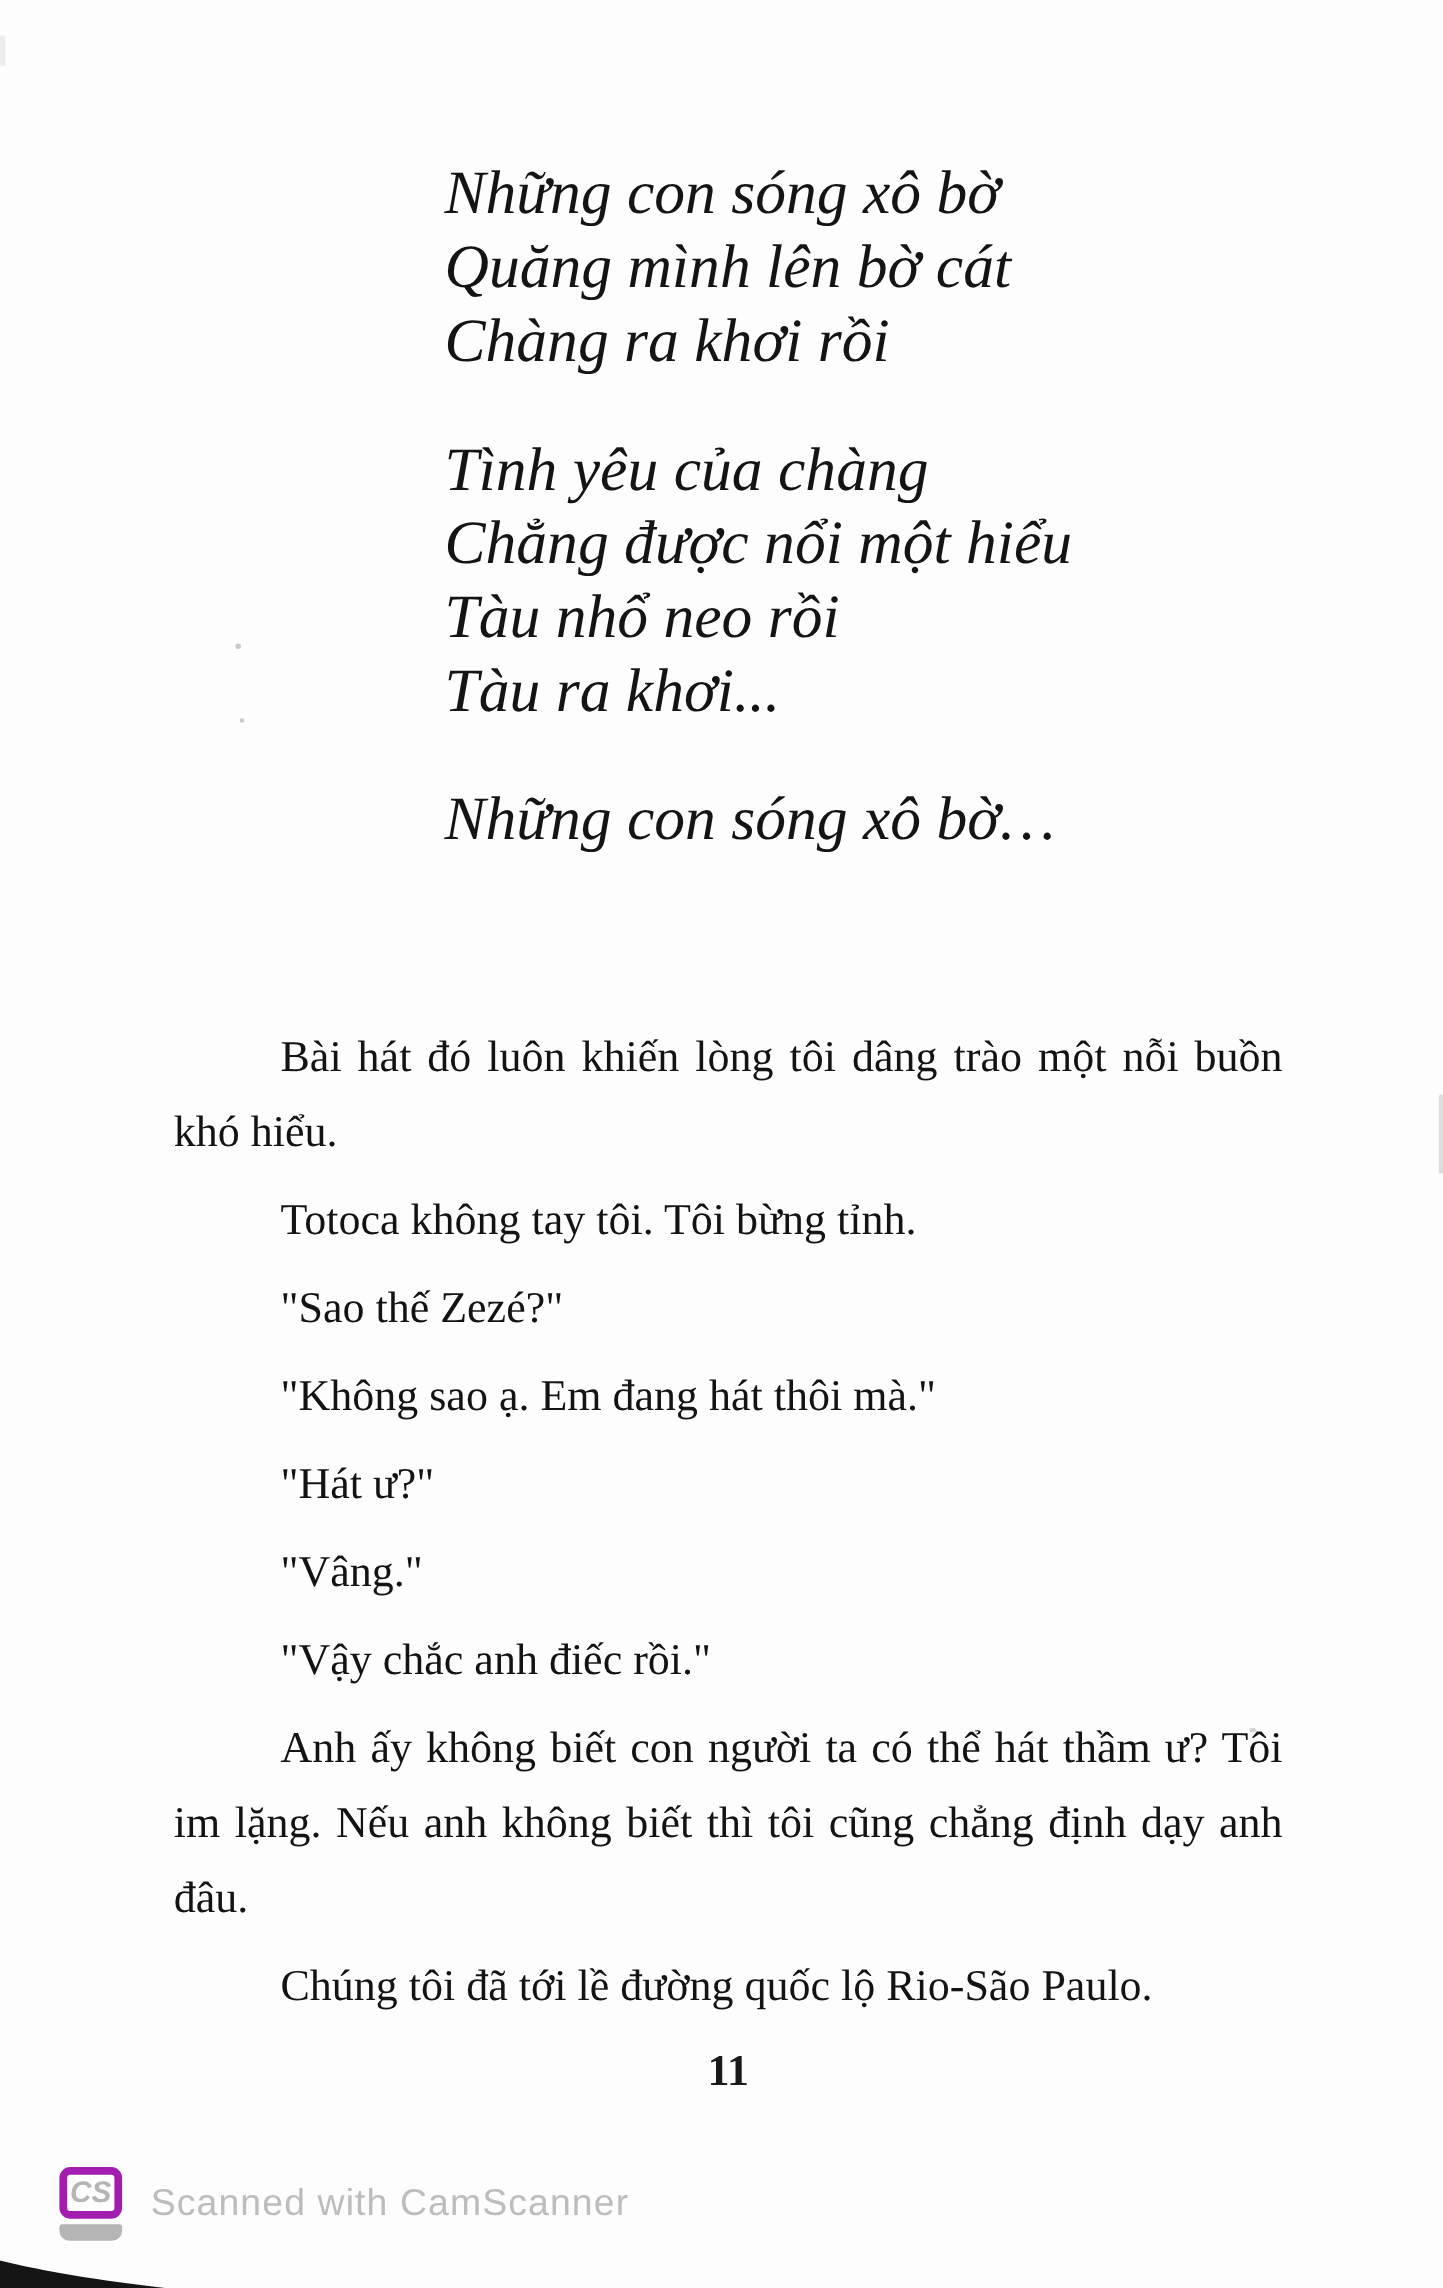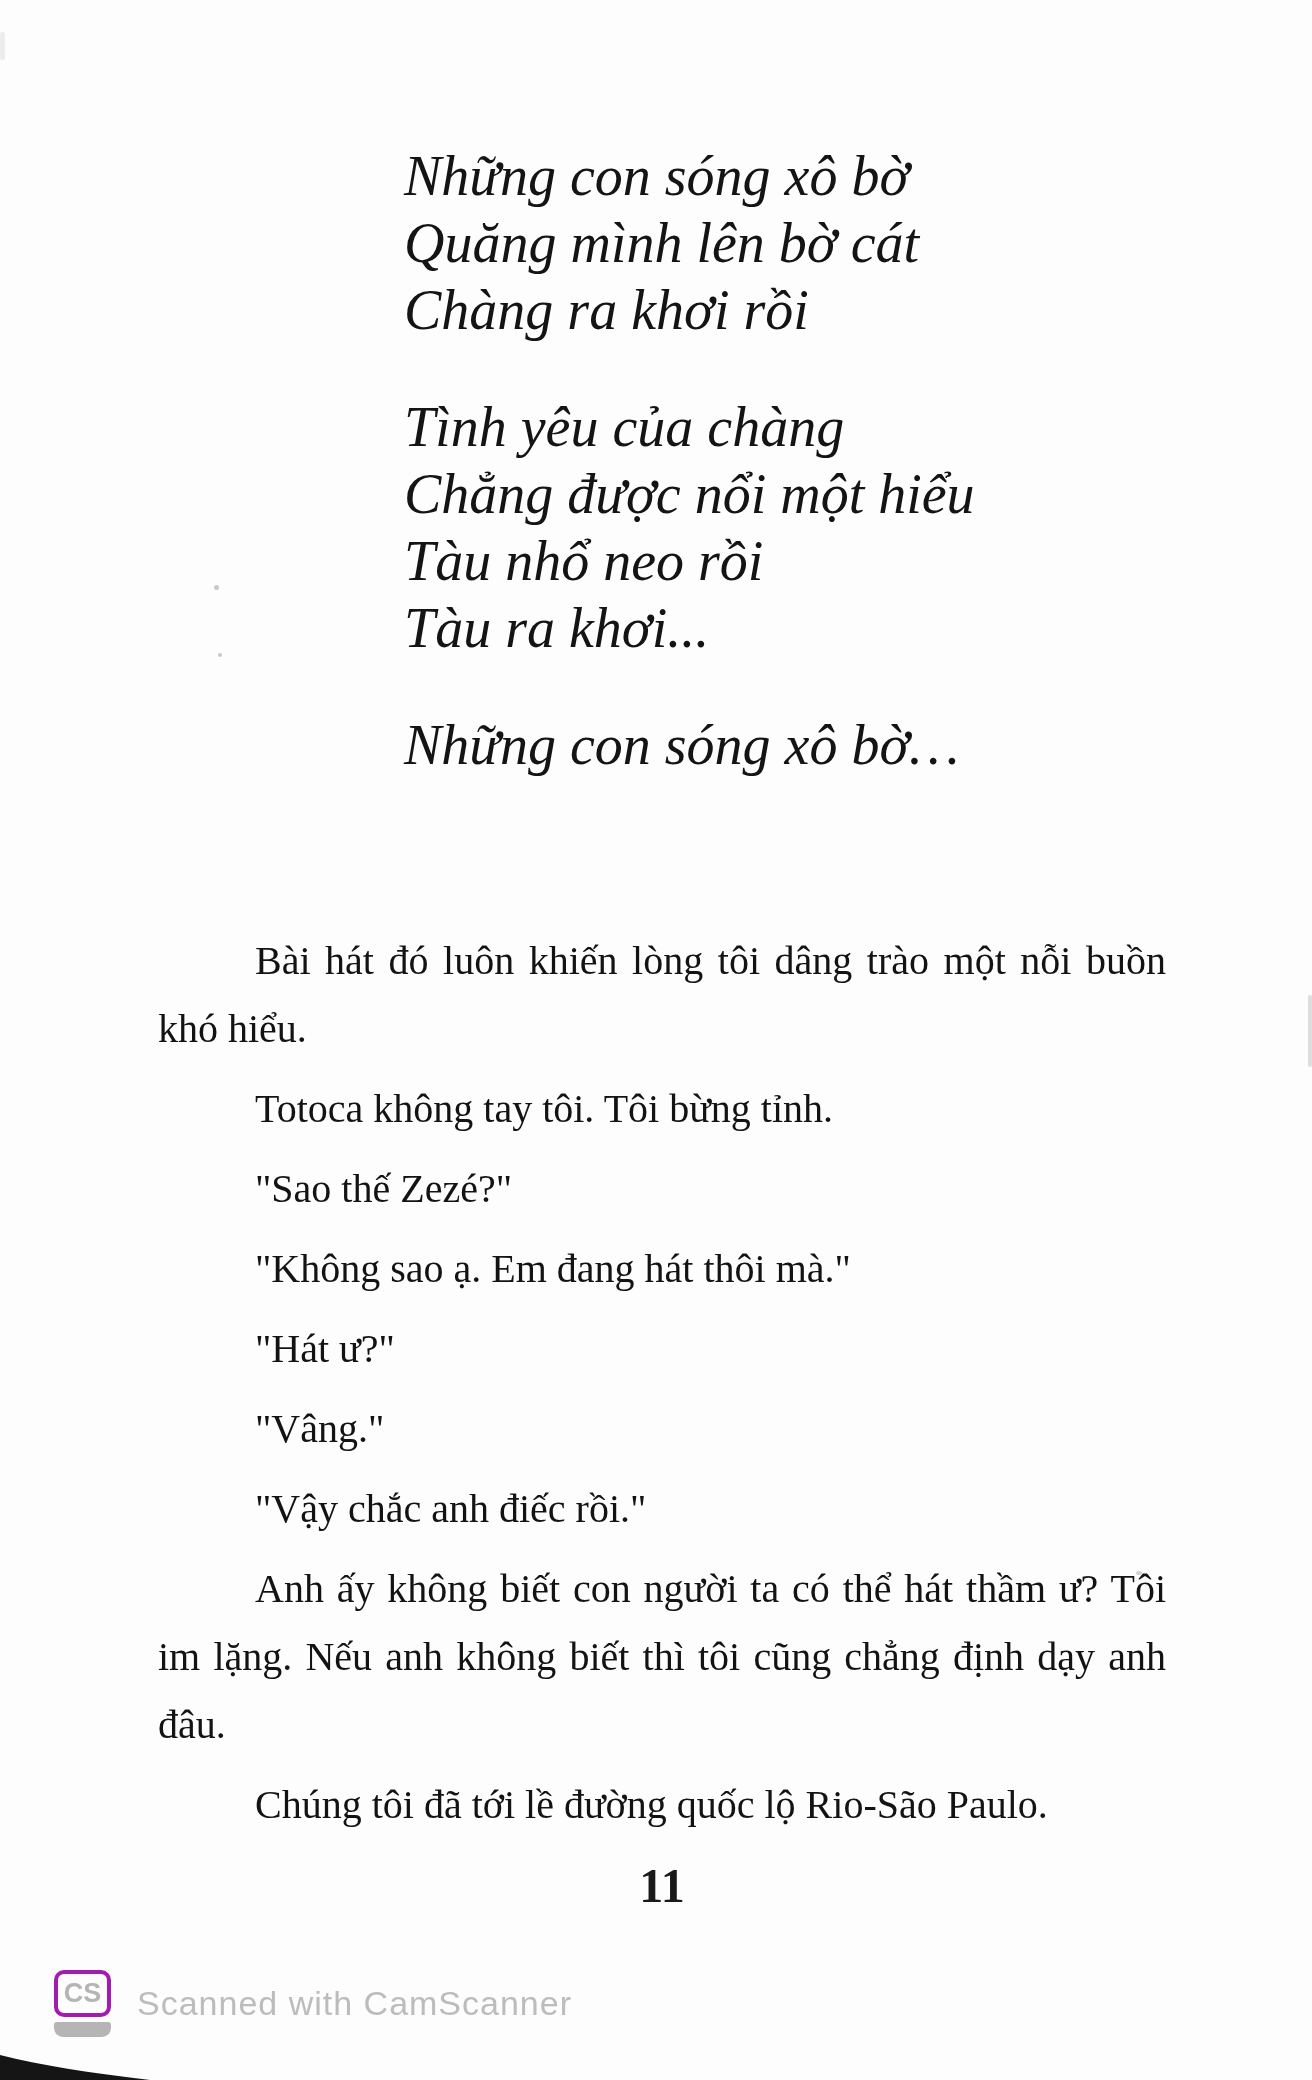--- a/index.html
+++ b/index.html
@@ -39,48 +39,49 @@
   }
   .prose p { margin: 12px; text-indent: 97px; }
 
   
   .page-number {
     position: absolute;
     left: 146px;
     top: 1858px;
     width: 1032px;
     text-align: center;
-    font-size: 48px;
+    font-size: 40px;
     font-weight: bold;
     color: #1a1a1a;
   }
 
   
   .watermark {
     position: absolute;
     left: 54px;
     top: 1970px;
     display: flex;
     align-items: center;
     gap: 26px;
   }
   .cs-icon { width: 57px; }
   .cs-box {
     box-sizing: border-box;
     width: 57px;
     height: 47px;
-    border: 4px solid #a21caf;
+    border: 7px solid #a21caf;
     border-radius: 10px;
     display: flex;
     align-items: center;
     justify-content: center;
     color: #b5b5b5;
     font-family: "Liberation Sans", "DejaVu Sans", sans-serif;
     font-weight: bold;
     font-size: 27px;
+    font-style: italic;
   }
   .cs-bar {
     width: 57px;
     height: 15px;
     background: #b5b5b5;
     border-radius: 3px 3px 9px 9px;
     margin-top: 5px;
   }
   .watermark-text {
     font-family: "Liberation Sans", "DejaVu Sans", sans-serif;

